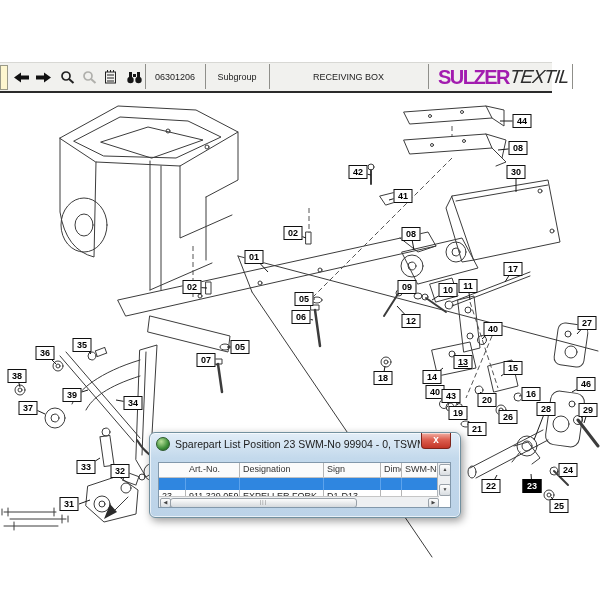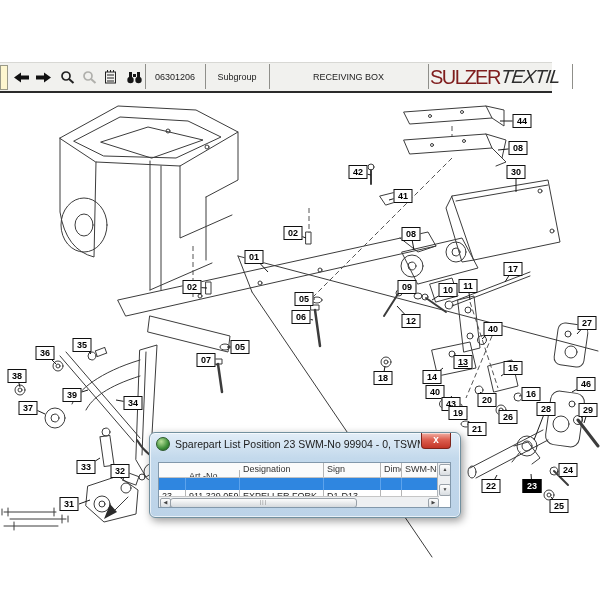--- a/index.html
+++ b/index.html
@@ -8,21 +8,21 @@
 
   
   .toolbar{position:absolute;left:0;top:62px;width:552px;height:28px;background:#f1f1ee;
            border-top:1px solid #d8d8d4;border-bottom:2px solid #2b2b2b;z-index:40;}
   .tb-sliver{position:absolute;left:0;top:2px;width:6px;height:23px;background:#fdf6cf;border:1px solid #9a9a88;}
   .tb-ico{position:absolute;top:4px;width:20px;height:20px;display:flex;align-items:center;justify-content:center;}
   .tb-sep{position:absolute;top:1px;width:1px;height:25px;background:#8f8f8a;}
   .tb-cell{position:absolute;top:0;height:27px;display:flex;align-items:center;justify-content:center;
            font-size:9px;color:#1c1c1c;}
   .brand{position:absolute;left:430px;top:1px;height:26px;display:flex;align-items:center;}
-  .brand .b1{font-weight:normal;font-size:20px;letter-spacing:-1.5px;color:#7f1d1d;}
+  .brand .b1{font-weight:bold;font-size:20px;letter-spacing:-1.5px;color:#a21caf;margin-left:8px;}
   .brand .b2{font-style:italic;font-size:19px;letter-spacing:-1px;color:#2e2e2e;transform:skewX(-6deg);margin-left:1px;}
 
   
   #sketch{position:absolute;left:0;top:0;z-index:1;}
   #callouts{position:absolute;left:0;top:0;width:600px;height:600px;z-index:2;pointer-events:none;}
   .callout{position:absolute;transform:translate(-50%,-50%);background:#fff;border:1.4px solid #101010;
            font-weight:bold;font-size:9px;line-height:10px;padding:1px 2px;min-width:13px;text-align:center;
            color:#000;pointer-events:auto;}
   .callout.inverted{background:#000;color:#fff;border-color:#000;}
 
@@ -316,21 +316,21 @@
       <div class="callout" style="left: 206px; top: 360px;">07</div>
       <div class="callout" style="left: 463px; top: 362px; text-decoration: underline;">13</div>
       <div class="callout" style="left: 513px; top: 368px;">15</div>
       <div class="callout" style="left: 17px; top: 376px;">38</div>
       <div class="callout" style="left: 432px; top: 377px;">14</div>
       <div class="callout" style="left: 383px; top: 378px;">18</div>
       <div class="callout" style="left: 586px; top: 384px;">46</div>
       <div class="callout" style="left: 435px; top: 392px;">40</div>
       <div class="callout" style="left: 531px; top: 394px;">16</div>
       <div class="callout" style="left: 72px; top: 395px;">39</div>
-      <div class="callout" style="left: 451px; top: 396px; margin-top: 8px;">43</div>
+      <div class="callout" style="left: 451px; top: 396px;">43</div>
       <div class="callout" style="left: 487px; top: 400px;">20</div>
       <div class="callout" style="left: 133px; top: 403px;">34</div>
       <div class="callout" style="left: 28px; top: 408px;">37</div>
       <div class="callout" style="left: 546px; top: 409px;">28</div>
       <div class="callout" style="left: 588px; top: 410px;">29</div>
       <div class="callout" style="left: 458px; top: 413px;">19</div>
       <div class="callout" style="left: 508px; top: 417px;">26</div>
       <div class="callout" style="left: 477px; top: 429px;">21</div>
       <div class="callout" style="left: 86px; top: 467px;">33</div>
       <div class="callout" style="left: 568px; top: 470px;">24</div>
@@ -400,21 +400,21 @@
 
   <div class="dialog">
     <div class="dlg-title">
       <span class="dlg-ico"></span>
       <span>Sparepart List Position 23 SWM-No 99904 - 0, TSWM-No</span>
     </div>
     <div class="dlg-close">x</div>
     <div class="panel">
       <div class="trow hrow">
           <div class="cell" style="width: 27px; margin-top: 28px;">Pos.</div>
-          <div class="cell" style="width: 54px; margin-top: 7px;">Art.-No.</div>
+          <div class="cell" style="width: 54px;">Art.-No.</div>
           <div class="cell" style="width: 84px;">Designation</div>
           <div class="cell" style="width: 57px;">Sign</div>
           <div class="cell" style="width: 21px;">Dime</div>
           <div class="cell" style="width: 37px;">SWM-No</div>
         </div>
       <div class="trow selrow">
           <div class="cell" style="width: 27px;"></div>
           <div class="cell" style="width: 54px;"></div>
           <div class="cell" style="width: 84px;"></div>
           <div class="cell" style="width: 57px;"></div>

